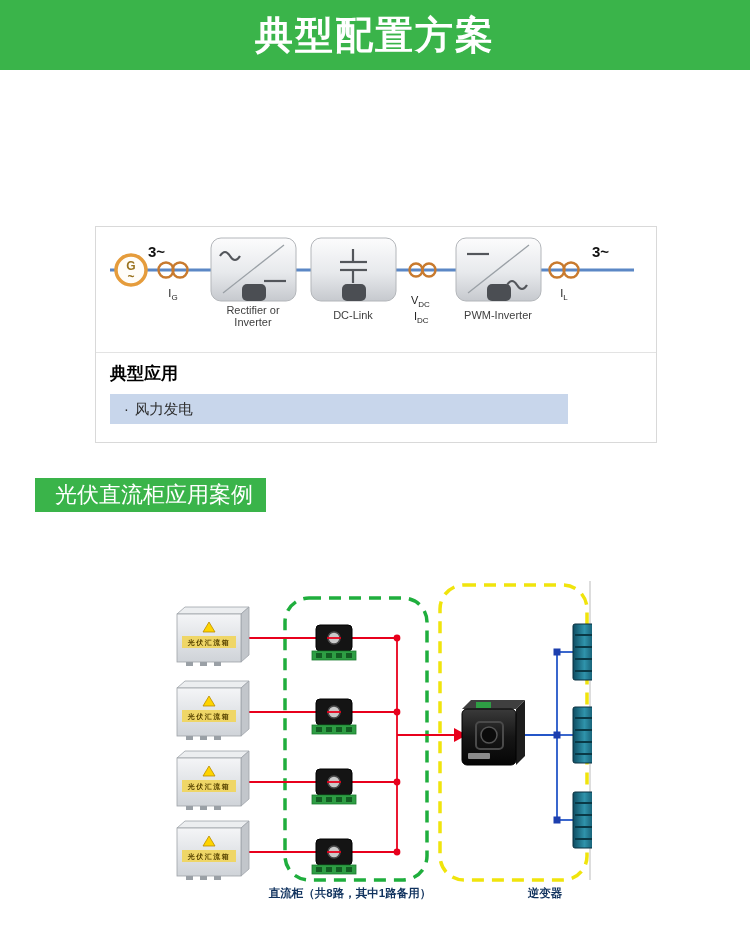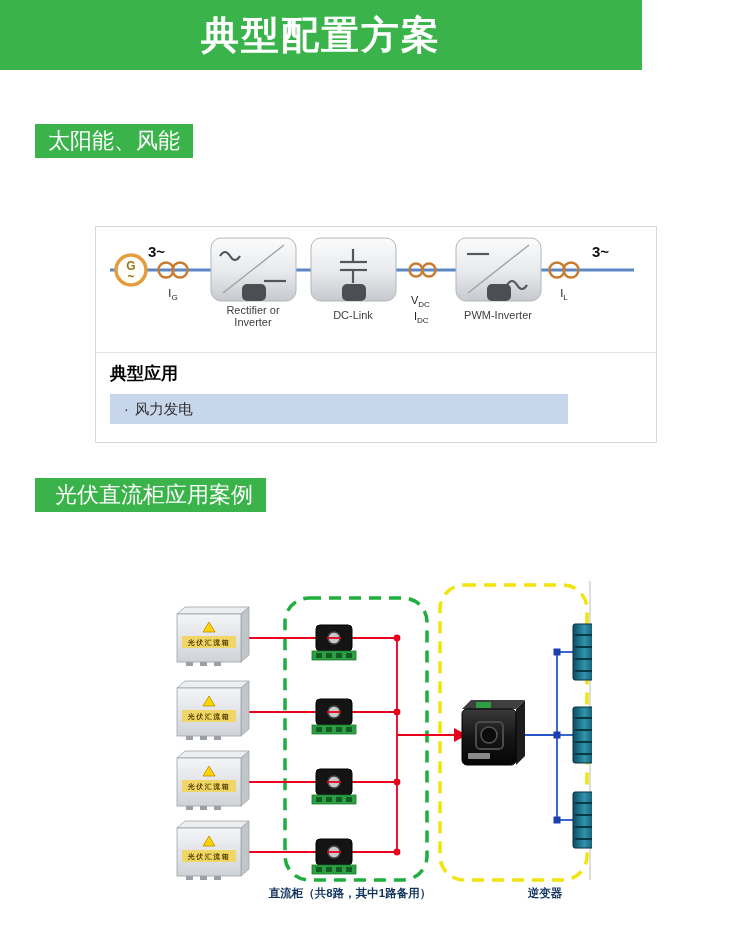--- a/index.html
+++ b/index.html
@@ -1,19 +1,19 @@
 <!DOCTYPE html>
 <html><head>
 <meta charset="utf-8">
 <style>
   * { margin:0; padding:0; box-sizing:border-box; }
   body { font-family:"Liberation Sans", sans-serif; background:#ffffff; }
   .page { position:relative; width:750px; height:938px; background:#fff; overflow:hidden; }
 
-  .banner { position:absolute; top:0; left:0; width:642px; height:70px; background:#3ab44a; }
+  .banner { position:absolute; top:0; left:0; width:750px; height:70px; background:#3ab44a; }
   .banner h1 { color:#fff; font-size:38px; font-weight:bold; text-align:center; line-height:70px; letter-spacing:2px; }
 
   .badge { position:absolute; left:35px; background:#3ab44a; color:#fff; font-size:22px; padding:4px 13px; line-height:1.2; }
   .badge1 { top:124px; }
   .badge2 { top:478px;padding-left:20px; }
 
   .panel { position:absolute; left:95px; top:226px; width:562px; border:1px solid #d9d9d9; background:#fff; }
   .chain-svg { display:block; }
 
   .apps { border-top:1px solid #e3e3e3; padding:9px 14px 18px 14px; }
@@ -37,21 +37,20 @@
 </style>
 </head>
 <body>
 
 <div class="page">
 
   <header class="banner">
     <h1>典型配置方案</h1>
   </header>
 
-  <div class="badge badge1">太阳能、风能</div>
 
   <section class="panel">
     <svg class="chain-svg" width="560" height="125" viewBox="0 0 560 125">
       <defs>
         <linearGradient id="modGrad" x1="0" x2="0" y1="0" y2="1">
           <stop offset="0" stop-color="#fcfcfd"></stop>
           <stop offset="0.55" stop-color="#e7e9ec"></stop>
           <stop offset="1" stop-color="#c6c9ce"></stop>
         </linearGradient>
       </defs>

